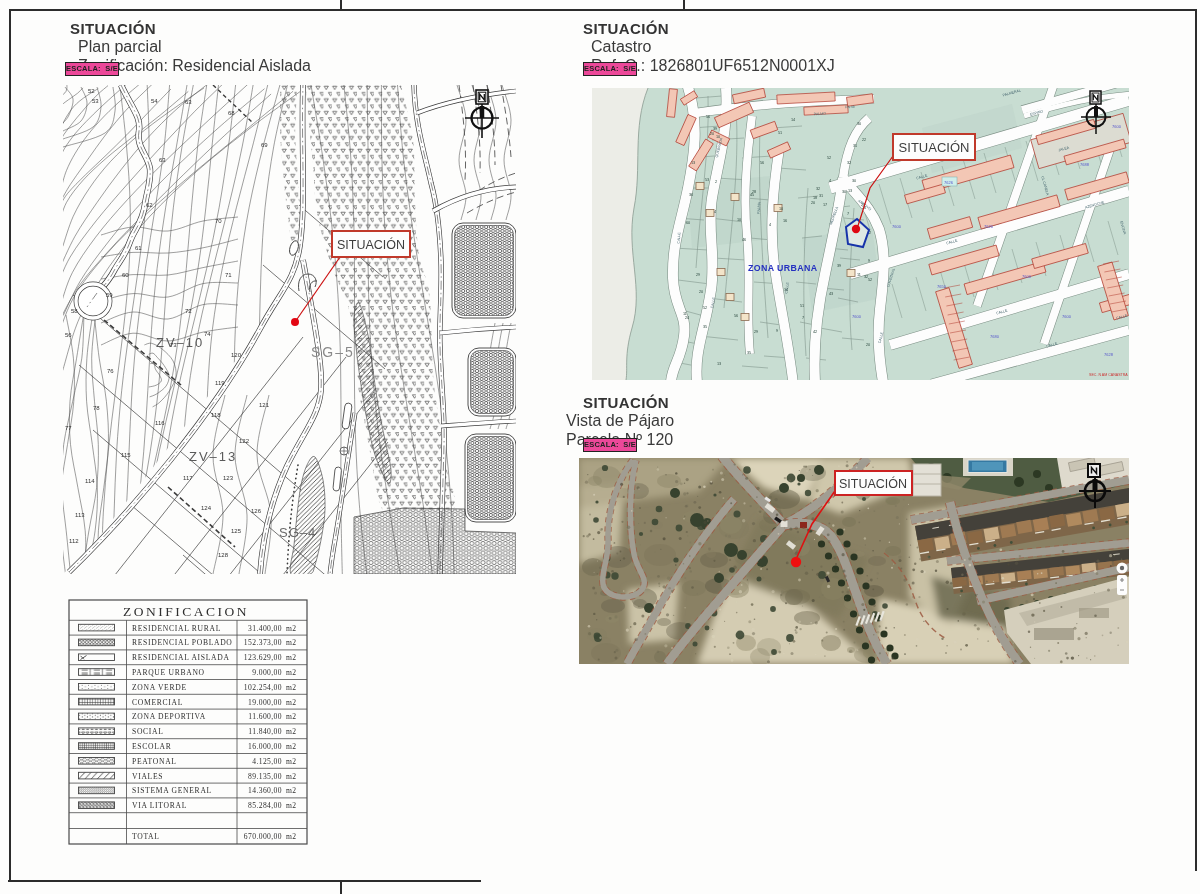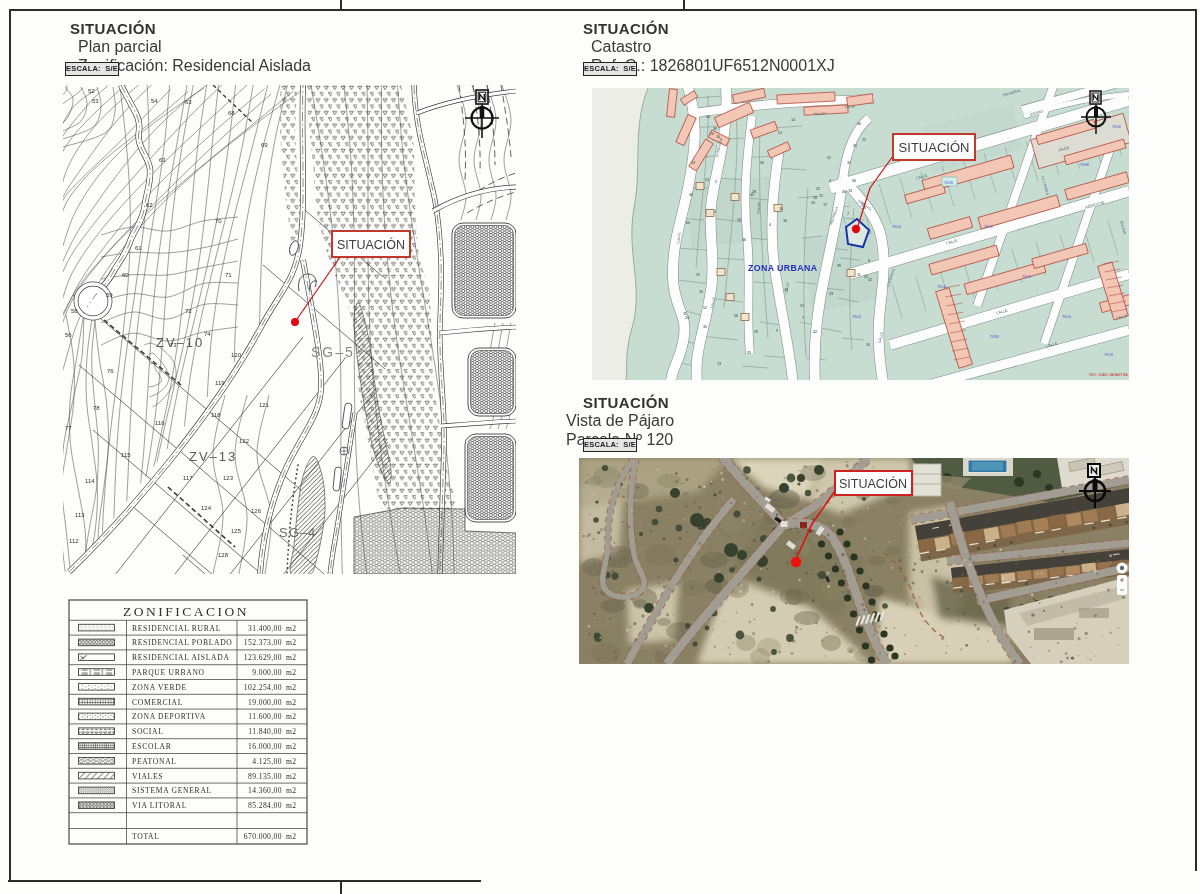--- a/index.html
+++ b/index.html
@@ -1,19 +1,19 @@
 <!DOCTYPE html>
 <html><head><meta charset="utf-8"><title>Situacion</title>
 <style>
 html,body{margin:0;padding:0;background:#fff;}
 #page{position:relative;width:1200px;height:894px;background:#fdfdfc;overflow:hidden;font-family:"Liberation Sans",sans-serif;}
 .hdr{position:absolute;color:#2f2f2f;}
 .h1{font-size:15px;font-weight:700;letter-spacing:0.4px;color:#333;}
 .h2{font-size:16px;color:#3a3a3a;line-height:19px;margin-left:8px;}
-.esc{position:absolute;border:1.4px solid #222;font-size:7.5px;font-weight:700;color:#222;text-align:center;letter-spacing:0.2px;background:#e5e5e5;white-space:nowrap;}
+.esc{position:absolute;border:1.4px solid #222;font-size:7.5px;font-weight:700;color:#222;text-align:center;letter-spacing:0.2px;background:#ec4899;white-space:nowrap;}
 </style></head><body>
 <div id="page">
 
 <div style="position:absolute;left:9px;top:9px;width:1188px;height:2px;background:#2c2c2c"></div>
 
 <div style="position:absolute;left:9px;top:9px;width:2px;height:873px;background:#2c2c2c"></div>
 
 <div style="position:absolute;left:1195px;top:9px;width:2px;height:862px;background:#2c2c2c"></div>
 
 <div style="position:absolute;left:8px;top:880px;width:473px;height:2px;background:#2c2c2c"></div>

